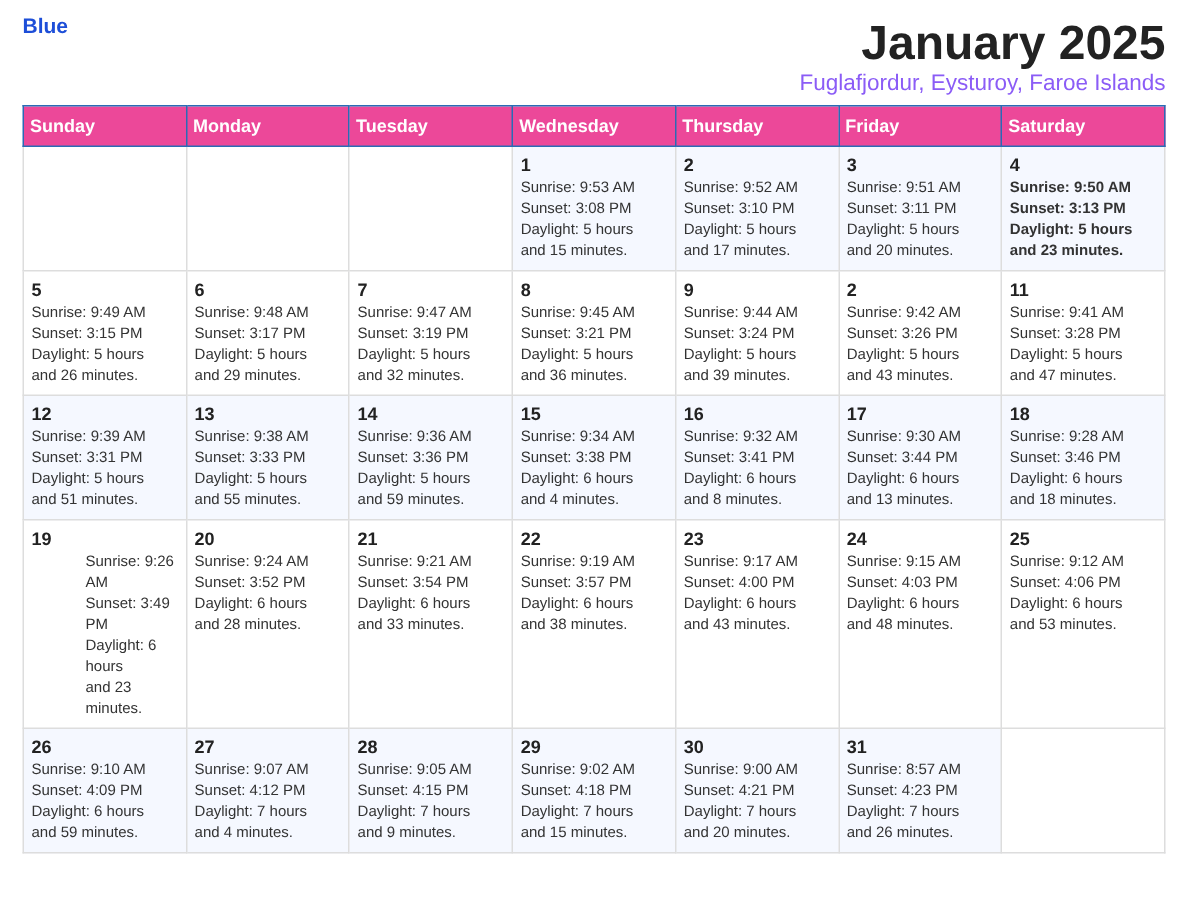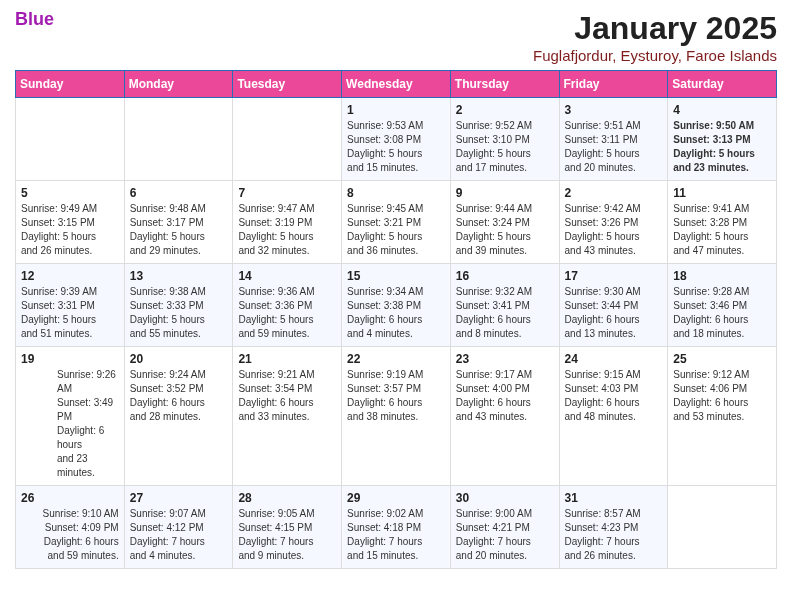--- a/index.html
+++ b/index.html
@@ -21,23 +21,23 @@
       align-items: center;
       gap: 0px;
     }
     .logo-text-general {
       font-size: 18px;
       font-weight: bold;
       color: #333;
       line-height: 1.1;
     }
     .logo-text-blue {
-      font-size: 18px;
-      font-weight: bold;
-      color: #a21caf;
+      font-size: 14px;
+      font-weight: bold;
+      color: #1d4ed8;
       line-height: 1.1;
     }
     .logo-icon {
       width: 22px;
       height: 22px;
       margin-left: 2px;
     }
     .logo-block {
       display: flex;
       flex-direction: column;
@@ -49,21 +49,21 @@
     .title-block {
       text-align: right;
     }
     .title-month {
       font-size: 32px;
       font-weight: bold;
       color: #222;
     }
     .title-location {
       font-size: 15px;
-      color: #7f1d1d;
+      color: #8b5cf6;
     }
     .calendar-table {
       width: 100%;
       border-collapse: collapse;
       font-size: 11px;
     }
     .calendar-table thead tr th {
       background-color: #ec4899;
       color: #fff;
       padding: 6px 4px;
@@ -316,21 +316,21 @@
           <span class="day-num">25</span>
           <div class="day-info" style="white-space: pre-line;">Sunrise: 9:12 AM
 Sunset: 4:06 PM
 Daylight: 6 hours
 and 53 minutes.</div>
         </td>
       </tr>
       <tr>
         <td>
           <span class="day-num">26</span>
-          <div class="day-info" style="white-space: pre-line; text-align: right;">Sunrise: 9:10 AM
+          <div class="day-info" style="white-space: pre-line;">Sunrise: 9:10 AM
 Sunset: 4:09 PM
 Daylight: 6 hours
 and 59 minutes.</div>
         </td>
         <td>
           <span class="day-num">27</span>
           <div class="day-info" style="white-space: pre-line;">Sunrise: 9:07 AM
 Sunset: 4:12 PM
 Daylight: 7 hours
 and 4 minutes.</div>

